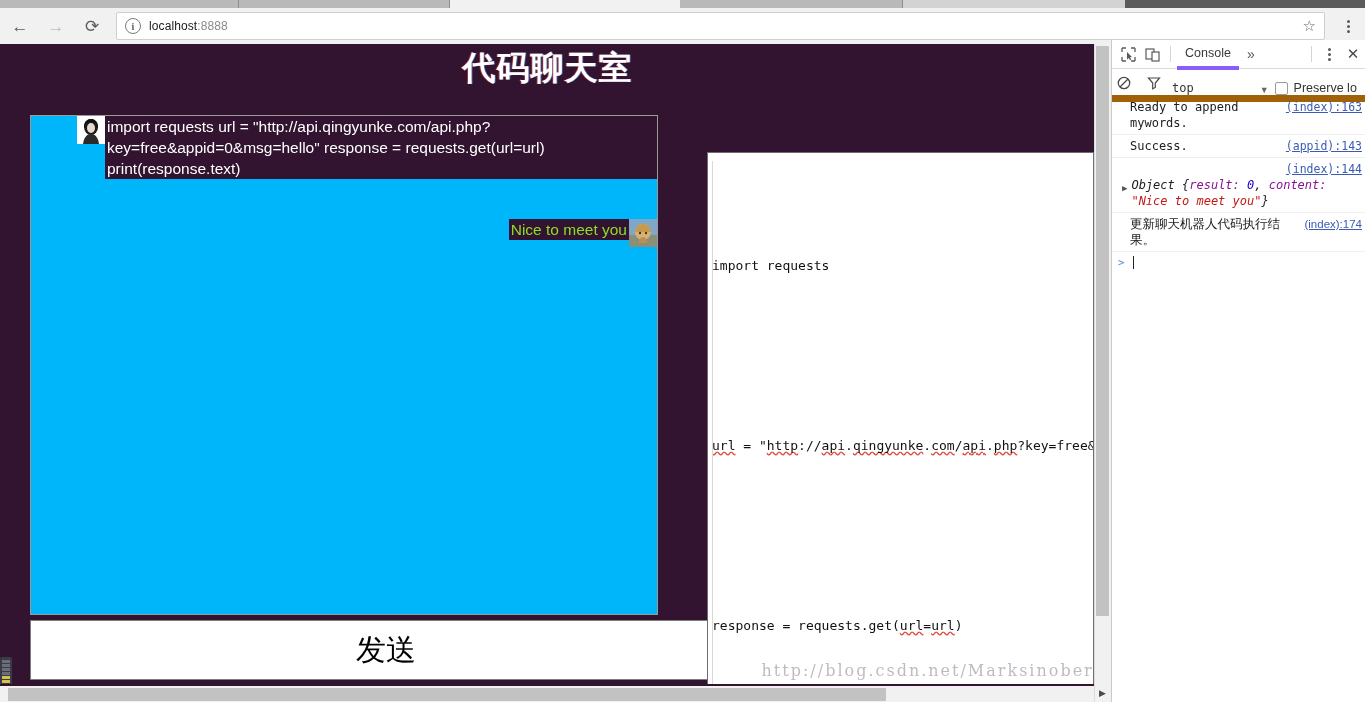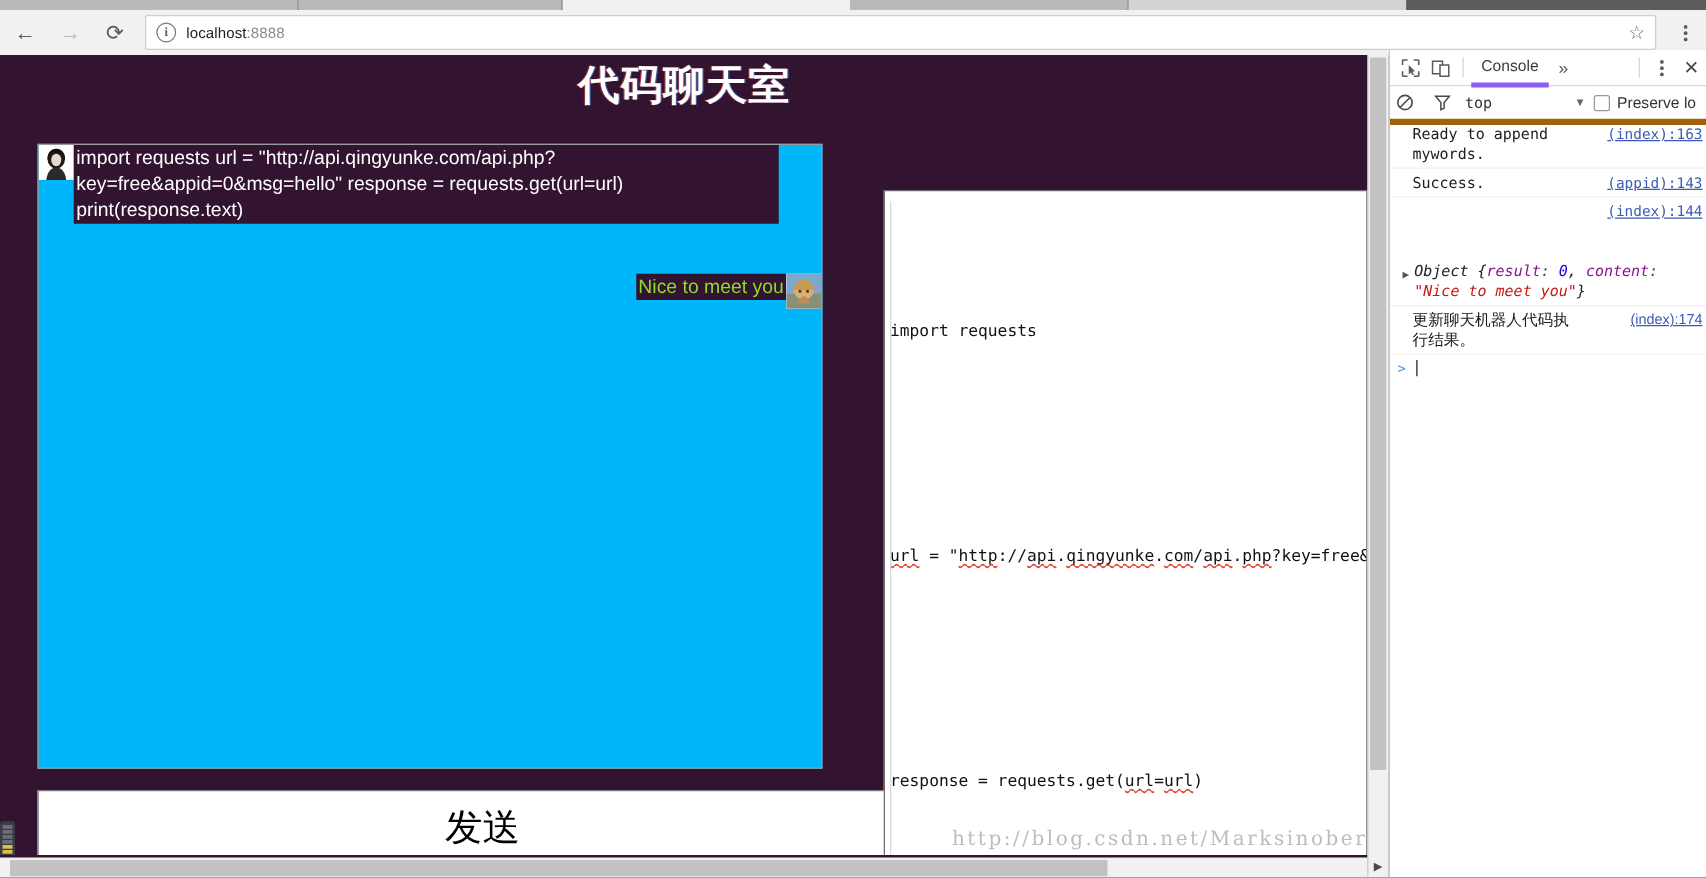--- a/index.html
+++ b/index.html
@@ -91,21 +91,21 @@
     position: absolute; left: 30px; top: 71px; width: 628px;
   }
   .chat-box {
     width: 628px; height: 500px;
     background: #00b6fb;
     border: 1px solid #9a9a9a;
     box-sizing: border-box;
     position: relative;
     overflow: hidden;
   }
-  .msg-row { display: flex; align-items: flex-start; }
+  .msg-row { display: flex; align-items: flex-start; padding-left: 46px; }
   .msg-row.left { justify-content: flex-start; }
   .msg-row.right { justify-content: flex-end; }
   .avatar {
     width: 28px; height: 28px; flex: none;
     background: #ffffff;
     overflow: hidden;
   }
   .avatar svg { display: block; }
   .bubble {
     background: #331430;
@@ -114,21 +114,21 @@
     padding: 0 2px;
     word-break: break-word;
   }
   .bubble.mine { color: #ffffff; max-width: 560px; }
   .bubble.bot  { color: #8ddc2a; }
   .spacer-rows { height: 40px; }
 
   .send-btn {
     display: block;
     width: 712px; height: 60px;
-    margin-top: 17px;
+    margin-top: 5px;
     background: #ffffff;
     border: 1px solid #7d7d7d;
     box-sizing: border-box;
     color: #000000;
     font-size: 30px;
     font-family: "Liberation Sans", sans-serif;
     cursor: pointer;
   }
 
   
@@ -220,39 +220,38 @@
     font-size: 12.5px; color: #3b3b3b; padding: 0 8px; height: 27px; line-height: 29px;
     border-bottom: 4px solid #8b5cf6; cursor: pointer;
   }
   .dt-more { font-size: 14px; color: #555; padding: 0 8px; cursor: pointer; }
   .dt-right { margin-left: auto; display: flex; align-items: center; }
   .dt-kebab { width: 22px; display: flex; flex-direction: column; align-items: center; gap: 2px; cursor: pointer; }
   .dt-kebab i { width: 3px; height: 3px; border-radius: 50%; background: #5a5a5a; }
   .dt-close { width: 26px; text-align: center; color: #4a4a4a; font-size: 15px; cursor: pointer; }
 
   .dt-filterbar {
-    height: 26px; display: flex; align-items: center;
-    border-bottom: 5px solid #a16207;
+    height: 26px; display: flex; align-items: flex-end;
+    border-bottom: 7px solid #a16207;
     padding-left: 0; gap: 6px;
   }
   .dt-filterbar .ctx { font-family: "DejaVu Sans Mono", monospace; font-size: 12px; color: #333; }
   .dt-caret { color: #666; font-size: 9px; margin-left: 60px; }
   .dt-check { width: 11px; height: 11px; border: 1px solid #9a9a9a; border-radius: 2px; background: #fff; }
   .dt-preserve { font-size: 12.5px; color: #333; white-space: nowrap; }
 
   .dt-log { position: absolute; top: 56px; left: 0; right: 0; bottom: 0; overflow: hidden; }
   .log-row {
     display: flex; align-items: flex-start;
     border-bottom: 1px solid #f0f0f0;
     padding: 3px 4px 3px 18px;
     font-family: "DejaVu Sans Mono", monospace;
     font-size: 12px; line-height: 16px;
     color: #202020;
     position: relative;
-    gap: 32px;
   }
   .log-msg { flex: 1; word-break: break-word; }
   .log-src {
     color: #3b5bb5; text-decoration: underline; white-space: nowrap;
     margin-left: 6px; font-size: 11.5px; cursor: pointer;
   }
   .log-row.obj { padding-left: 10px; flex-direction: column; }
   .log-row.obj .srcline { align-self: flex-end; }
   .obj-line { display: flex; align-items: flex-start; }
   .tri { color: #555; font-size: 9px; margin-right: 4px; margin-top: 3px; cursor: pointer; }

